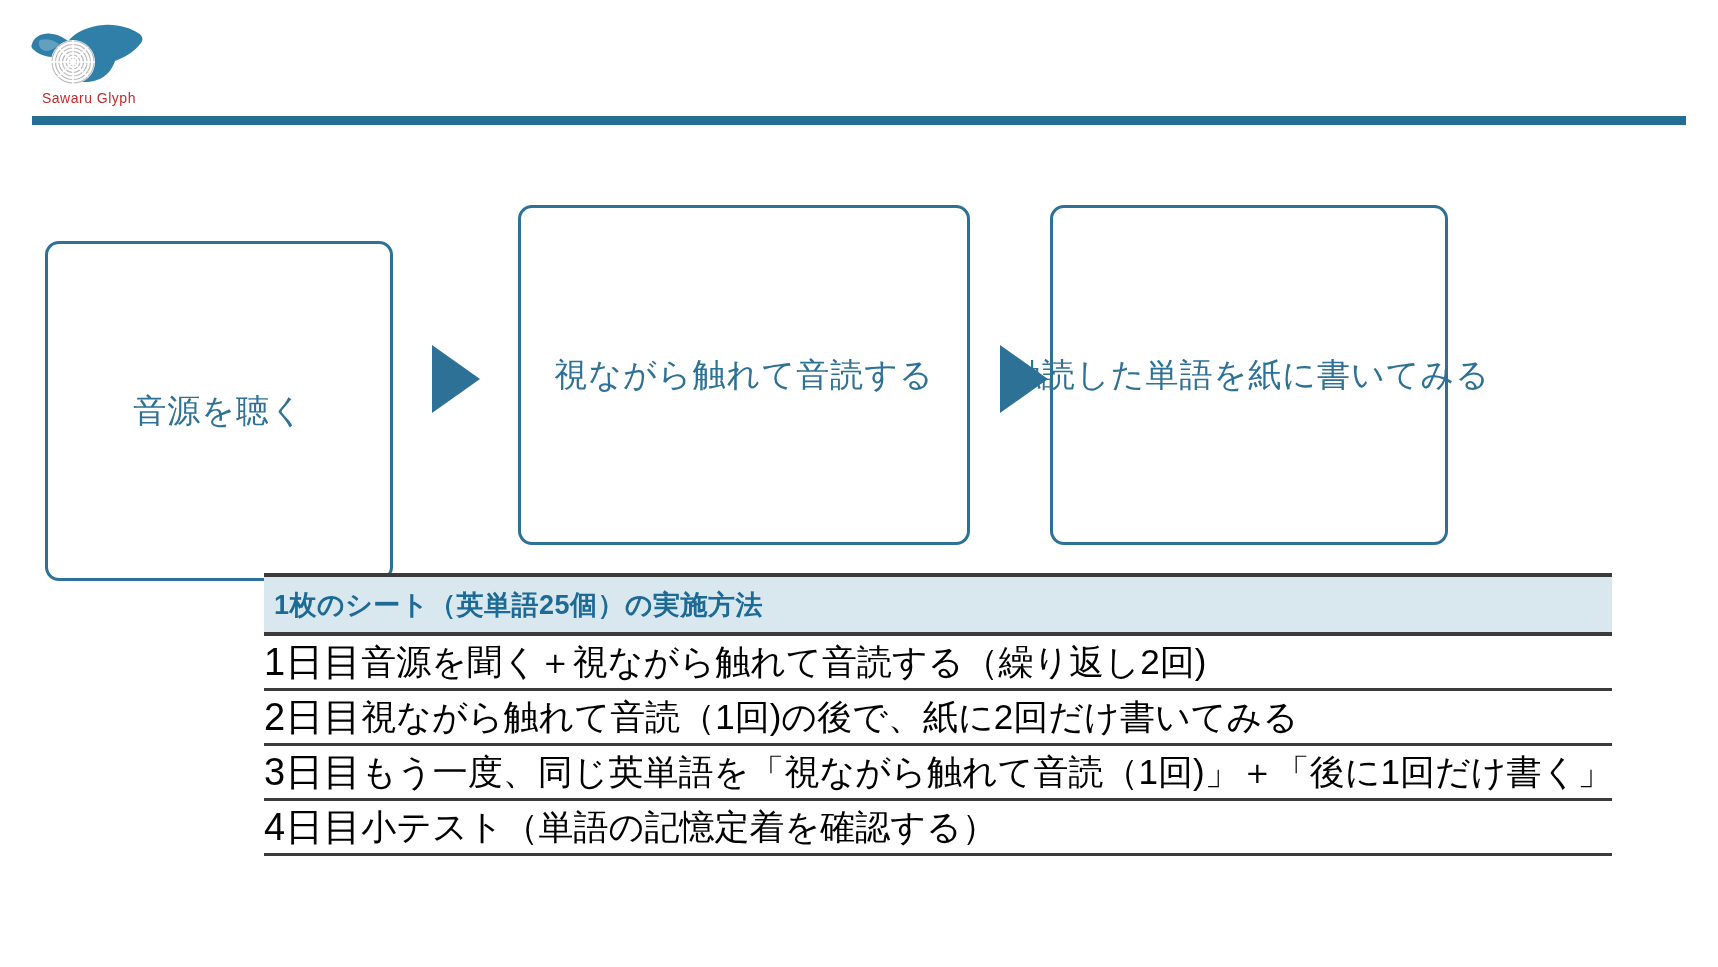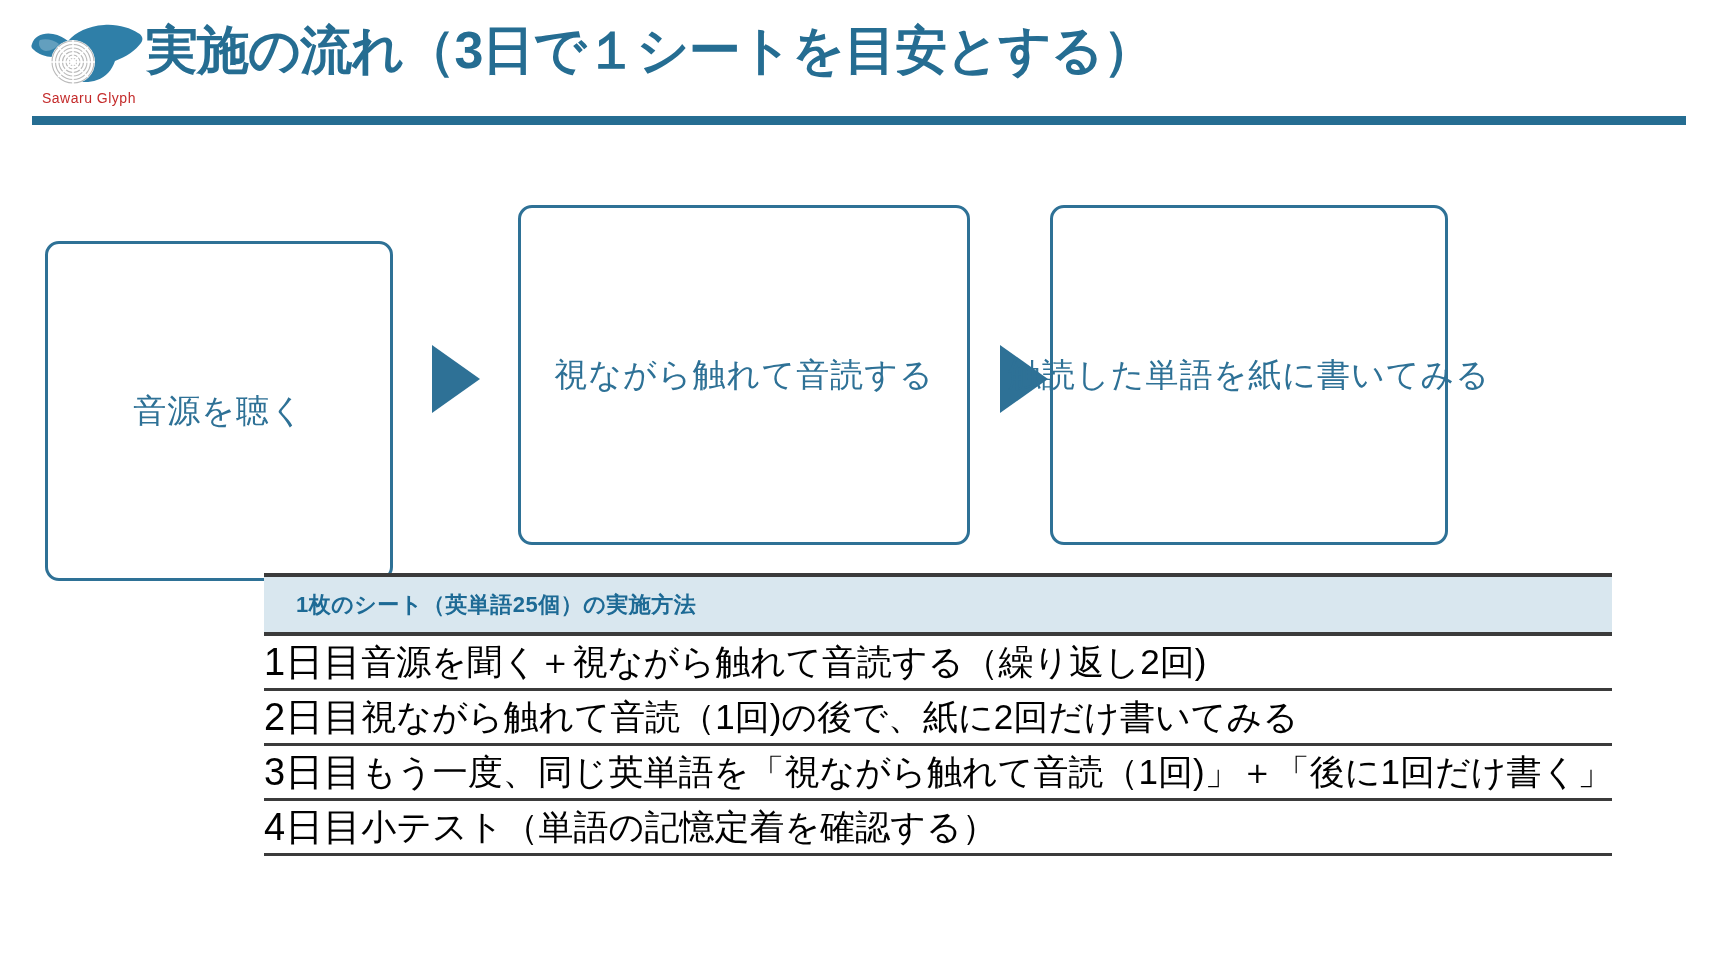--- a/index.html
+++ b/index.html
@@ -122,24 +122,24 @@
     vertical-align: middle;
   }
 
   .table-header-row th {
     background: #d9e7ef;
     border-top: 4px solid #3b3b3b;
     border-bottom: 4px solid #3b3b3b;
     height: 55px;
   }
   .table-header-text {
-    font-size: 22px;
+    font-size: 27px;
     font-weight: bold;
     color: #1d6a95;
-    padding-left: 32px;
+    padding-left: 10px;
     letter-spacing: 0.5px;
     white-space: nowrap;
   }
 
   .table-row td {
     border-bottom: 3px solid #3b3b3b;
     height: 52px;
     color: #000000;
   }
   .table-row:last-child td {
@@ -180,21 +180,20 @@
         <circle cx="47" cy="48" r="14" fill="none" stroke="#b9b9b9" stroke-width="1.1"></circle>
         <circle cx="47" cy="48" r="10.5" fill="none" stroke="#b9b9b9" stroke-width="1.1"></circle>
         <circle cx="47" cy="48" r="7" fill="none" stroke="#b9b9b9" stroke-width="1.1"></circle>
         <circle cx="47" cy="48" r="3.5" fill="none" stroke="#b9b9b9" stroke-width="1.1"></circle>
         <path d="M47,26 L47,70 M25,48 L69,48 M32,33 L62,63 M62,33 L32,63" stroke="#ffffff" stroke-width="1.6" fill="none"></path>
       </g>
     </svg>
     <div id="logo-caption">Sawaru  Glyph</div>
   </div>
 
-  <div id="page-title">実施の流れ（3日で１シートを目安とする）</div>
 
   <div id="title-rule"></div>
 </div>
 
 <div id="flow">
 
   <div id="flow-box-1" class="flow-box">
     <span class="flow-box-label">音源を聴く</span>
   </div>
 

